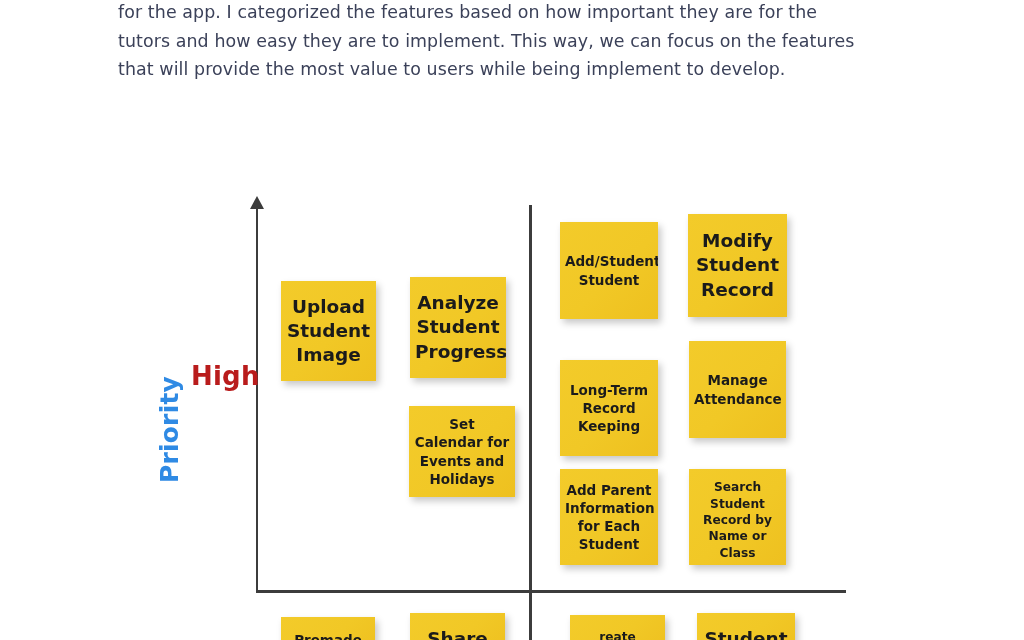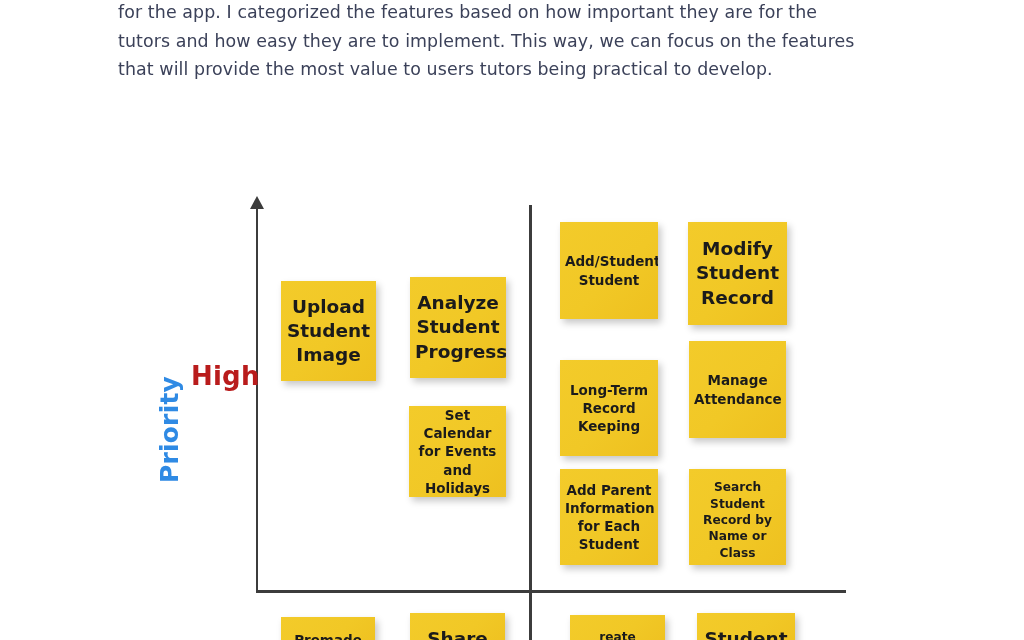--- a/index.html
+++ b/index.html
@@ -138,21 +138,21 @@
     align-items: flex-start;
     padding-top: 14px;
   }
 </style>
 </head>
 <body>
 
 <div id="intro-paragraph">
   <div>for the app. I categorized the features based on how important they are for the</div>
   <div>tutors and how easy they are to implement. This way, we can focus on the features</div>
-  <div class="last-line">that will provide the most value to users tutors being practical to develop.</div>
+  <div class="last-line">that will provide the most value to users while being implement to develop.</div>
 </div>
 
 <div id="matrix">
 
   <div class="y-axis-head"></div>
   <div class="y-axis-line"></div>
   <div class="x-axis-line"></div>
   <div class="quadrant-divider"></div>
 
   <div id="label-high">High</div>
@@ -160,29 +160,29 @@
 
   <div class="note size-lg" style="left:281px; top:281px; width:95px; height:100px;">
     <span class="note-text">Upload Student Image</span>
   </div>
 
   <div class="note size-lg" style="left:410px; top:277px; width:96px; height:101px;">
     <span class="note-text">Analyze Student Progress</span>
   </div>
 
 
-  <div class="note size-md" style="left:409px; top:406px; width:97px; height:91px;">
+  <div class="note size-md" style="left:409px; top:406px; width:106px; height:91px;">
     <span class="note-text">Set Calendar for Events and Holidays</span>
   </div>
 
   <div class="note size-md" style="left:560px; top:222px; width:98px; height:97px;">
     <span class="note-text">Add/Student Student</span>
   </div>
 
-  <div class="note size-lg" style="left:688px; top:222px; width:99px; height:103px;">
+  <div class="note size-lg" style="left:688px; top:214px; width:99px; height:103px;">
     <span class="note-text">Modify Student Record</span>
   </div>
 
   <div class="note size-md" style="left:560px; top:360px; width:98px; height:96px;">
     <span class="note-text">Long-Term Record Keeping</span>
   </div>
 
   <div class="note size-md" style="left:689px; top:341px; width:97px; height:97px;">
     <span class="note-text">Manage Attendance</span>
   </div>

